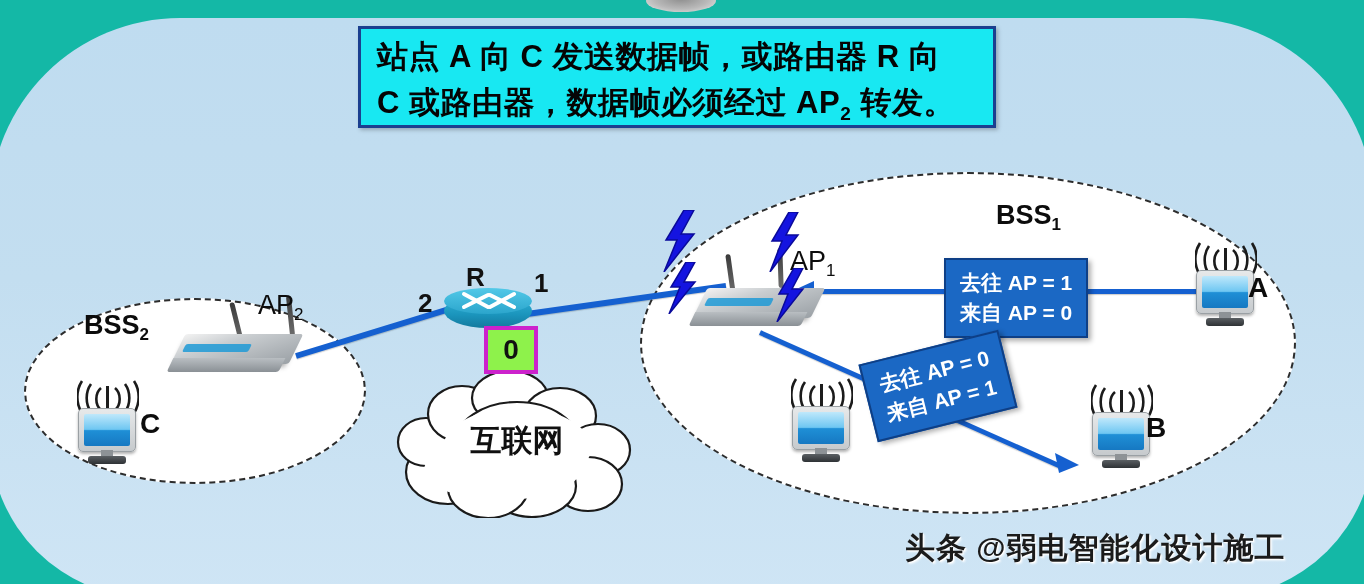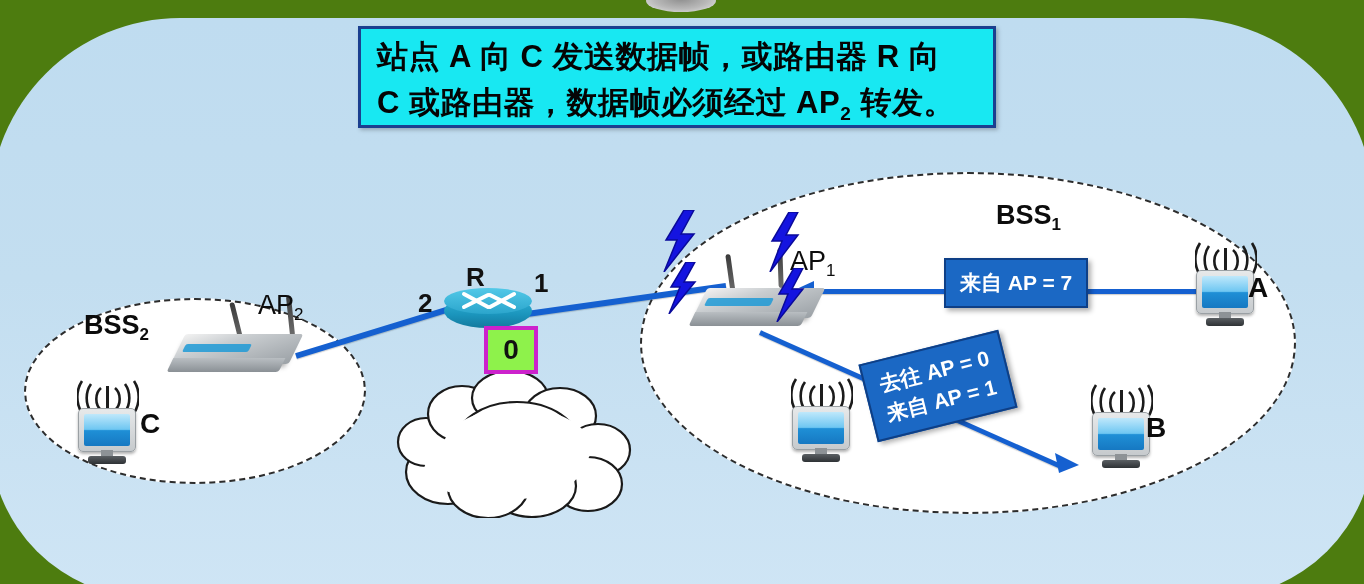--- a/index.html
+++ b/index.html
@@ -1,18 +1,18 @@
 <!DOCTYPE html>
 <html><head>
 <meta charset="utf-8">
 <style>
   html,body{margin:0;padding:0;background:#ffffff;}
   body{width:1364px;height:584px;overflow:hidden;
        font-family:"Liberation Sans","DejaVu Sans",sans-serif;}
-  #slide{position:relative;width:1364px;height:584px;background:#4d7c0f;overflow:hidden;}
+  #slide{position:relative;width:1364px;height:584px;background:#14b8a6;overflow:hidden;}
 
   
   .panel{position:absolute;left:-10px;top:18px;width:1384px;height:580px;
          background:linear-gradient(180deg,#bfdcf0 0%,#c3def0 45%,#cfe5f5 100%);
          border-radius:190px 190px 160px 160px;}
   .notch{position:absolute;left:646px;top:-10px;width:70px;height:22px;
          background:radial-gradient(ellipse at 50% 40%,#8e8e8e 0%,#b9b9b9 55%,#e9e9e9 100%);
          border-radius:50%;z-index:40;}
 
   
@@ -262,21 +262,22 @@
       </g>
     </svg>
     <div class="stick"></div>
     <div class="mon"></div>
     <div class="scr"></div>
     <div class="neck"></div>
     <div class="base"></div>
   </div>
 
   <div class="tag" id="tag1">
-    <div>来自 AP = 7</div>
+    <div>去往 AP = 1</div>
+    <div>来自 AP = 0</div>
   </div>
   <div class="tag" id="tag2">
     <div>去往 AP = 0</div>
     <div>来自 AP = 1</div>
   </div>
 
   <div class="cloud">
     <svg width="250" height="150" style="position:absolute;left:0;top:0;z-index:1;">
       <g fill="#ffffff" stroke="#1a1a1a" stroke-width="2.2">
         <ellipse cx="56" cy="104" rx="42" ry="32"></ellipse>
@@ -288,16 +289,18 @@
         <ellipse cx="196" cy="116" rx="34" ry="27"></ellipse>
         <ellipse cx="140" cy="118" rx="44" ry="31"></ellipse>
         <ellipse cx="96" cy="120" rx="40" ry="30"></ellipse>
         <ellipse cx="125" cy="76" rx="62" ry="42"></ellipse>
       </g>
       <g fill="#ffffff" stroke="none">
         <ellipse cx="125" cy="80" rx="74" ry="40"></ellipse>
         <ellipse cx="110" cy="102" rx="78" ry="30"></ellipse>
       </g>
     </svg>
-  </div>
-
+    <div class="ctext">互联网</div>
+  </div>
+
+  <div class="wm">头条 @弱电智能化设计施工</div>
 
 </div>
 
 </body></html>

